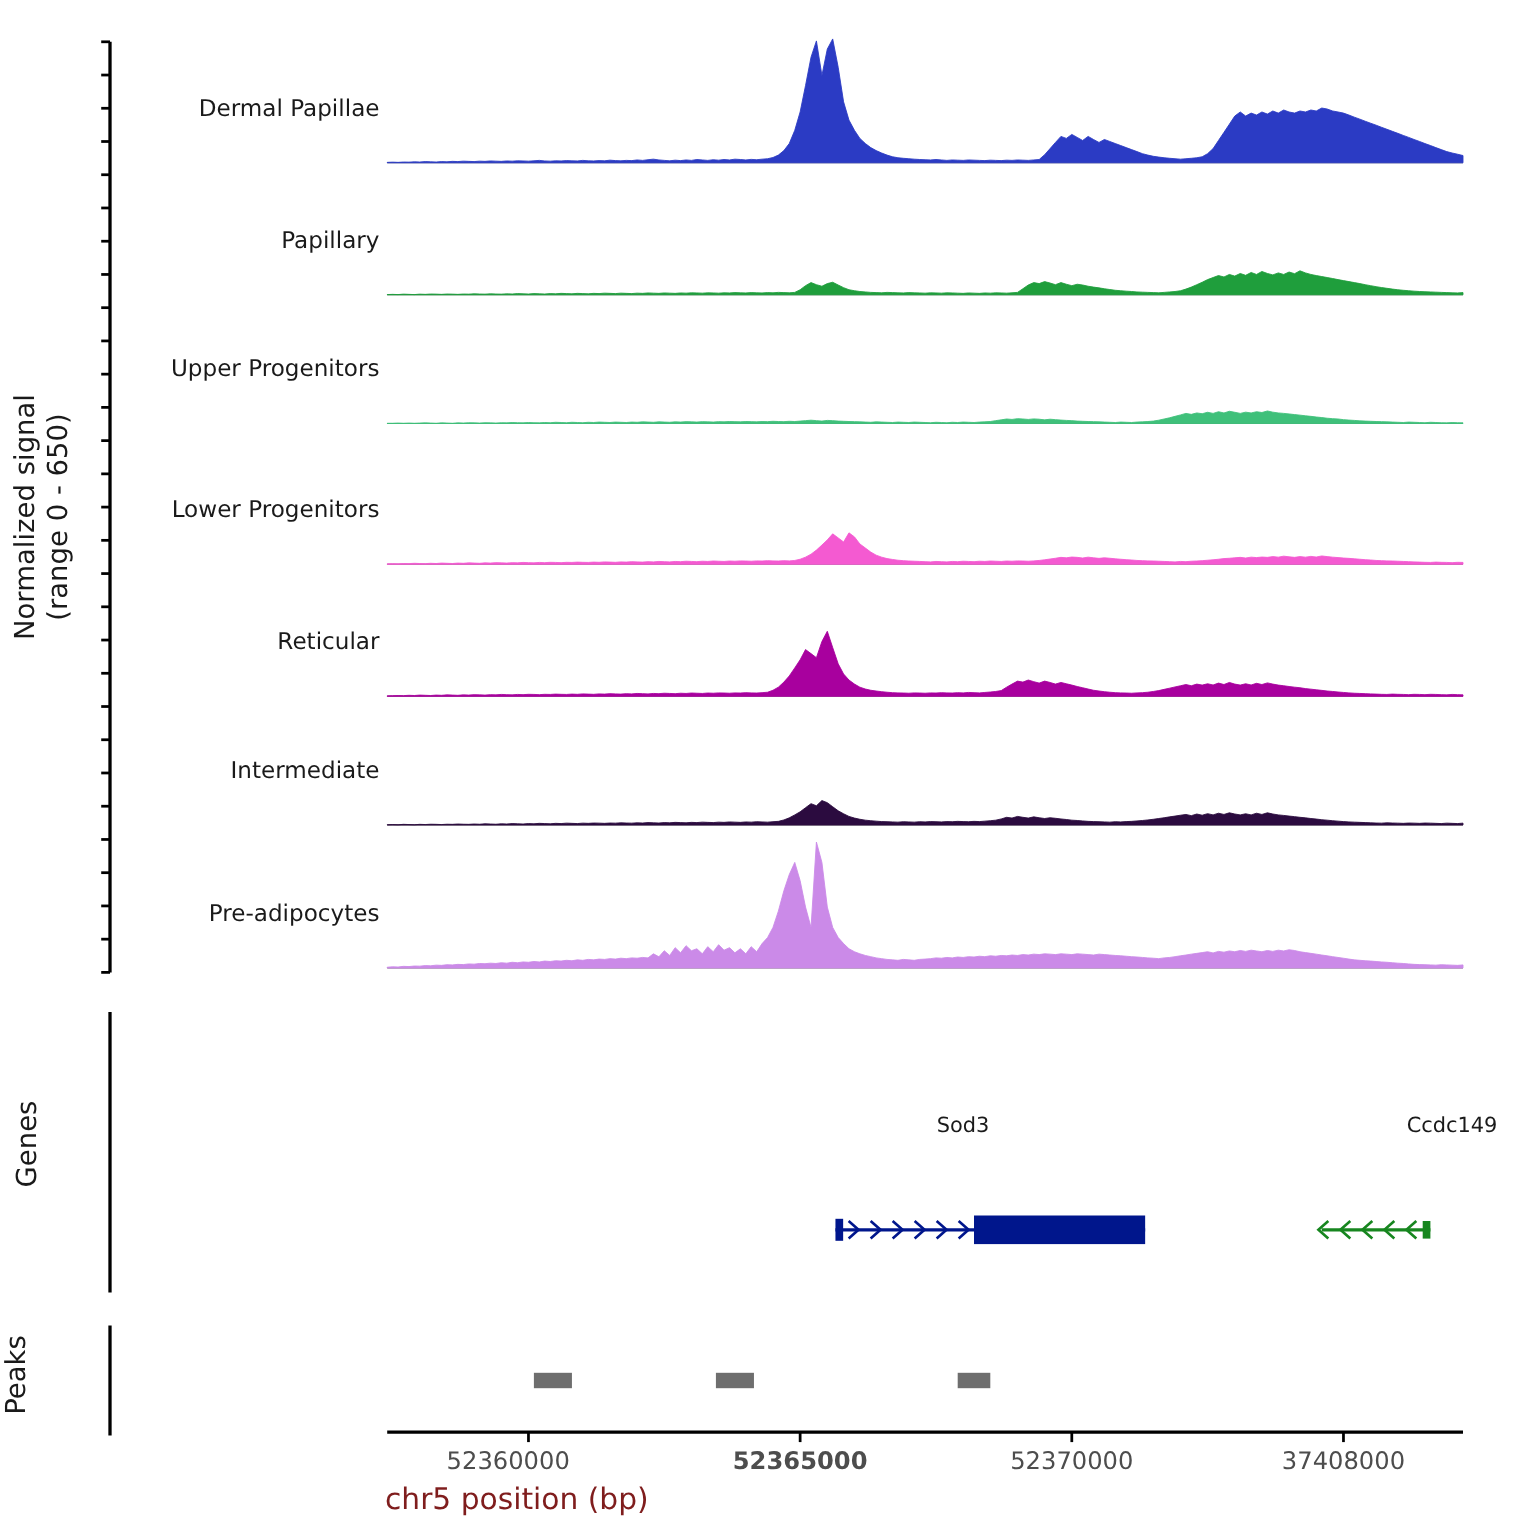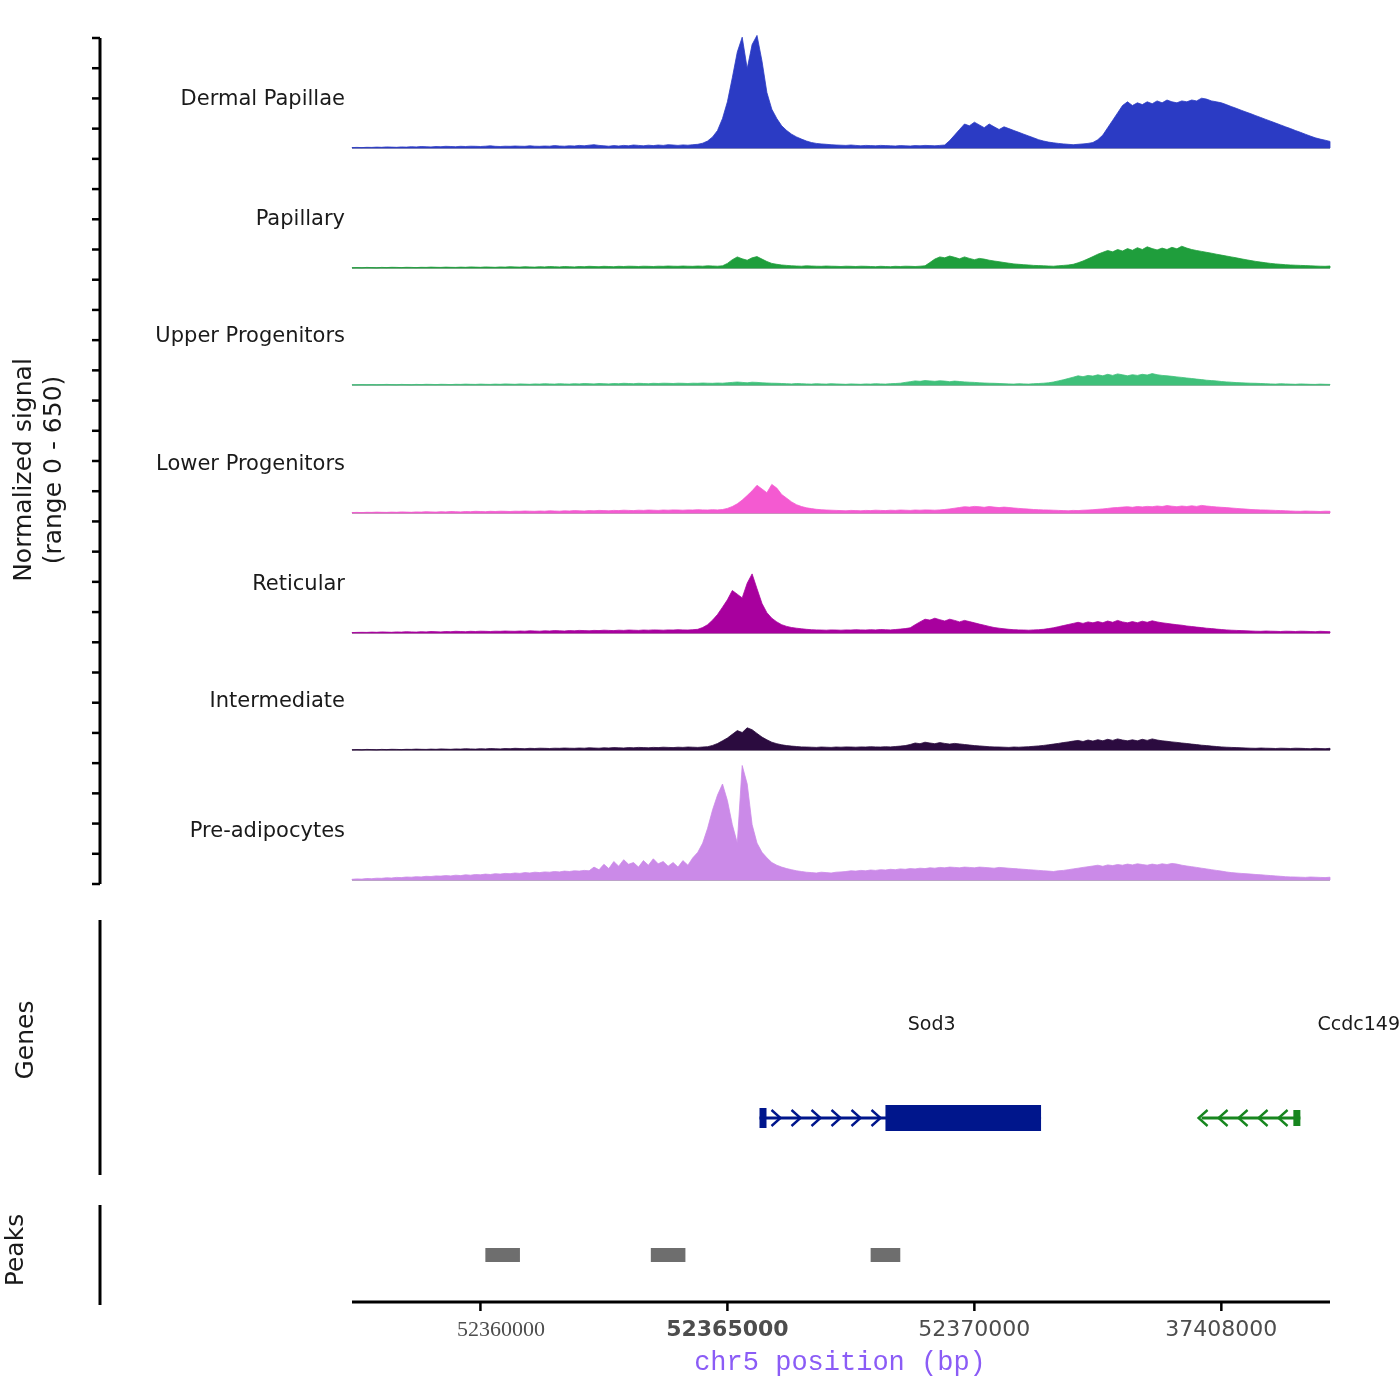--- a/index.html
+++ b/index.html
@@ -65,40 +65,39 @@
     white-space: nowrap;
     text-align: right;
   }
 
   
   .gene-label {
     position: absolute;
     font-size: 19px;
     color: #1a1a1a;
     white-space: nowrap;
-    text-align: right;
+    text-align: center;
   }
 
   
   .xtick-label {
     position: absolute;
     font-size: 22px;
     color: #4d4d4d;
     text-align: center;
     white-space: nowrap;
   }
   .xaxis-title {
     position: absolute;
     left: 350px;
     width: 980px;
     top: 1348px;
-    text-align: center;
+    text-align: left;
     font-size: 27px;
-    color: #8b5cf6;
-    font-family: Liberation Mono, monospace;
+    color: #7f1d1d;
   }
 
   svg { display: block; }
   .svg-layer {
     position: absolute;
     left: 0;
     top: 0;
     pointer-events: none;
   }
 </style>
@@ -196,20 +195,20 @@
       <div class="track-label" style="right: 1055px; top: 451px; text-align: center;">Lower Progenitors</div>
       <div class="track-label" style="right: 1055px; top: 571px;">Reticular</div>
       <div class="track-label" style="right: 1055px; top: 688px;">Intermediate</div>
       <div class="track-label" style="right: 1055px; top: 818px;">Pre-adipocytes</div>
     </div>
   <div id="gene-labels">
       <div class="gene-label" style="left: 795.576px; width: 160px; top: 1012px;">Sod3</div>
       <div class="gene-label" style="left: 1240px; width: 160px; top: 1012px;">Ccdc149</div>
     </div>
   <div id="xtick-labels">
-      <div class="xtick-label" style="left: 401px; width: 200px; top: 1316px; font-family: Liberation Serif, serif;">52360000</div>
+      <div class="xtick-label" style="left: 362px; width: 200px; top: 1316px;">52360000</div>
       <div class="xtick-label" style="left: 627.394px; width: 200px; top: 1316px; font-weight: bold;">52365000</div>
       <div class="xtick-label" style="left: 874.364px; width: 200px; top: 1316px;">52370000</div>
       <div class="xtick-label" style="left: 1121.33px; width: 200px; top: 1316px;">37408000</div>
     </div>
 
   <div class="xaxis-title">chr5 position (bp)</div>
 </div>
 
 </body></html>

